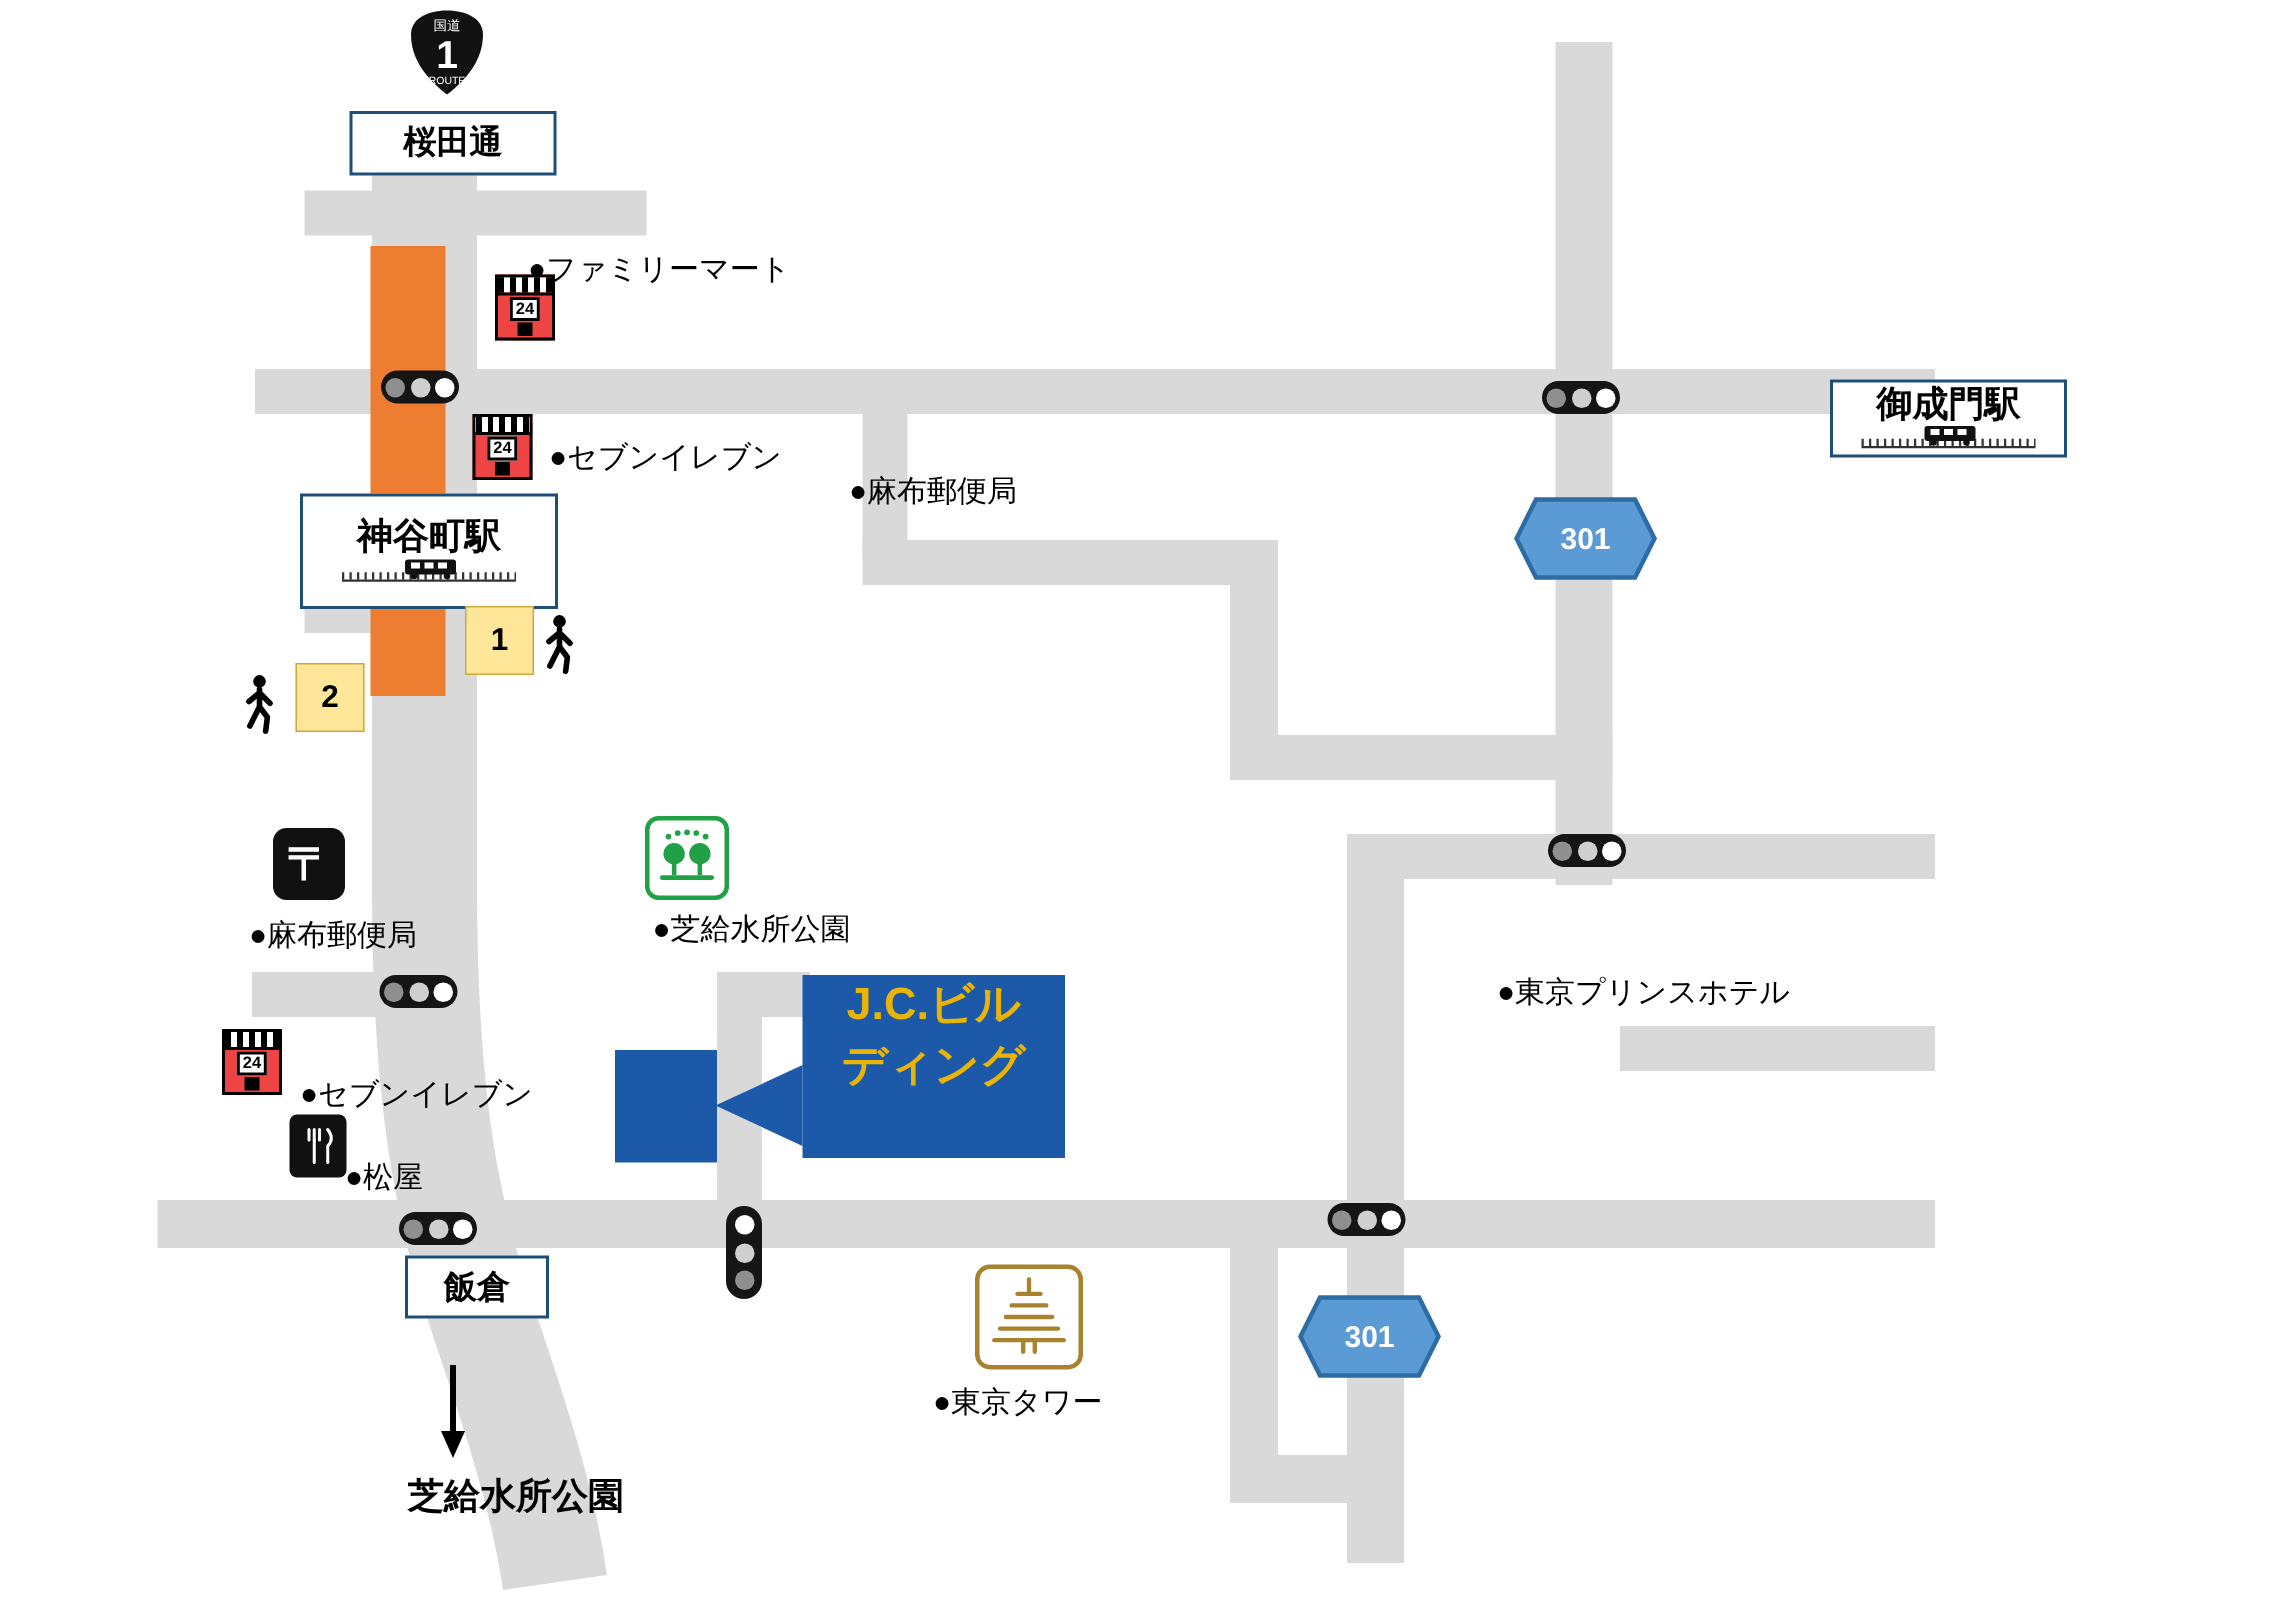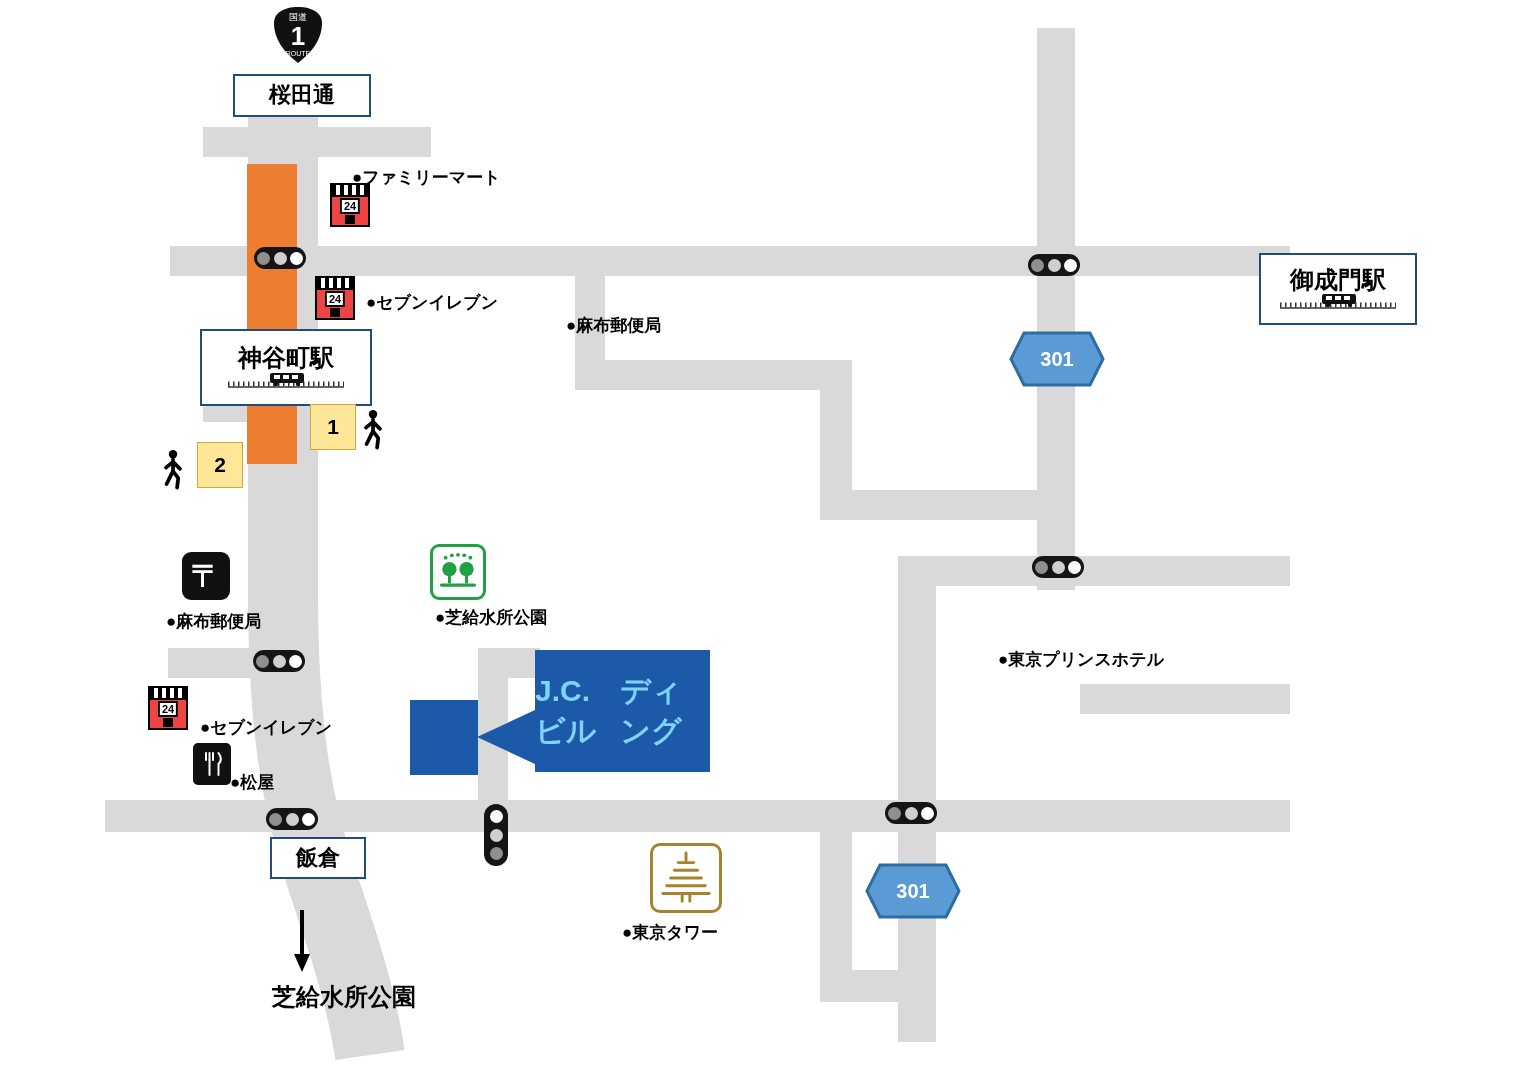--- a/index.html
+++ b/index.html
@@ -12,21 +12,21 @@
   .map{position:relative;width:1518px;height:1075px;background:#fff;overflow:hidden;
        font-family:"Liberation Sans","DejaVu Sans",sans-serif;color:#000;}
   .road{position:absolute;background:var(--road);z-index:1;}
   .curve{position:absolute;left:0;top:0;z-index:1;}
   .metro{position:absolute;background:var(--metro-line);z-index:2;}
   .sign{position:absolute;background:#fff;border:2.5px solid var(--sign-border);z-index:3;
         display:flex;flex-direction:column;align-items:center;justify-content:center;
         font-weight:bold;box-sizing:border-box;text-align:center;}
   .sign .st{font-size:24px;line-height:1.1;}
   .sign.small .st{font-size:22px;}
-  .poi{position:absolute;font-size:17px;font-weight:700;white-space:nowrap;z-index:3;}
+  .poi{position:absolute;font-size:20px;font-weight:400;white-space:nowrap;z-index:3;}
   .tl{position:absolute;width:52px;height:22px;background:#151515;border-radius:12px;
       display:flex;align-items:center;justify-content:space-evenly;z-index:4;}
   .tl.v{width:24px;height:62px;flex-direction:column;}
   .lamp{width:13px;height:13px;border-radius:50%;display:block;}
   .g1{background:#8f8f8f}.g2{background:#cfcfcf}.w{background:#fff}
   .conbini{position:absolute;width:40px;height:44px;border:2px solid #000;background:#ef4444;z-index:3;box-sizing:border-box;}
   .awning{height:10px;border-bottom:2px solid #000;background:repeating-linear-gradient(90deg,#000 0 4px,#fff 4px 8px);}
   .cbody{position:relative;height:27px;}
   .b24{position:absolute;left:50%;top:1px;transform:translateX(-50%);font-size:11px;font-weight:bold;
        border:2px solid #000;padding:0 2px;line-height:12px;background:#fff;}
@@ -37,22 +37,22 @@
               display:flex;align-items:center;justify-content:center;z-index:3;}
   .park{position:absolute;width:56px;height:56px;background:#fff;border:3px solid var(--park-green);
         border-radius:9px;display:flex;align-items:center;justify-content:center;z-index:3;box-sizing:border-box;}
   .tower{position:absolute;width:72px;height:70px;background:#fff;border:3px solid var(--tower-gold);
          border-radius:10px;display:flex;align-items:center;justify-content:center;z-index:3;box-sizing:border-box;}
   .exit{position:absolute;width:46px;height:46px;background:var(--exit-yellow);border:1.5px solid var(--exit-border);
         display:flex;align-items:center;justify-content:center;font-size:21px;font-weight:bold;z-index:3;box-sizing:border-box;}
   .person{position:absolute;z-index:3;}
   .hex{position:absolute;z-index:3;}
   .shield{position:absolute;z-index:3;}
-  .jc-callout{position:absolute;background:var(--building-blue);color:#7dd3fc;display:flex;flex-direction:row;
-              align-items:center;justify-content:space-between;font-size:30px;font-weight:bold;line-height:1.35;z-index:3;}
+  .jc-callout{position:absolute;background:var(--building-blue);color:#eab308;display:flex;flex-direction:column;
+              align-items:center;justify-content:flex-start;font-size:30px;font-weight:bold;line-height:1.35;z-index:3;}
   .jc-tail{position:absolute;width:0;height:0;border-top:27px solid transparent;border-bottom:27px solid transparent;
            border-right:58px solid var(--building-blue);z-index:3;}
   .jc-building{position:absolute;background:var(--building-blue);z-index:3;}
   .note{position:absolute;font-size:24px;font-weight:bold;z-index:3;white-space:nowrap;}
   svg{display:block;}
 </style>
 </head>
 <body>
 
 <div class="map">
@@ -107,21 +107,21 @@
       <line x1="2" y1="12" x2="118" y2="12" stroke="#333" stroke-width="5" stroke-dasharray="1.5 3.5"></line>
       <rect x="44" y="1" width="34" height="10" rx="2" fill="#111"></rect>
       <rect x="48" y="3" width="6" height="4" fill="#fff"></rect>
         <rect x="57" y="3" width="6" height="4" fill="#fff"></rect>
         <rect x="66" y="3" width="6" height="4" fill="#fff"></rect>
       <circle cx="50" cy="12" r="2.2" fill="#111"></circle>
         <circle cx="72" cy="12" r="2.2" fill="#111"></circle>
     </svg>
   </div>
 
-  <div class="sign" style="left:1259px;top:253px;width:158px;height:72px">
+  <div class="sign" style="left:1220px;top:253px;width:158px;height:52px">
     <span class="st">御成門駅</span>
     <svg width="120" height="18" viewBox="0 0 120 18">
       <line x1="2" y1="15" x2="118" y2="15" stroke="#333" stroke-width="1.5"></line>
       <line x1="2" y1="12" x2="118" y2="12" stroke="#333" stroke-width="5" stroke-dasharray="1.5 3.5"></line>
       <rect x="44" y="1" width="34" height="10" rx="2" fill="#111"></rect>
       <rect x="48" y="3" width="6" height="4" fill="#fff"></rect>
         <rect x="57" y="3" width="6" height="4" fill="#fff"></rect>
         <rect x="66" y="3" width="6" height="4" fill="#fff"></rect>
       <circle cx="50" cy="12" r="2.2" fill="#111"></circle>
         <circle cx="72" cy="12" r="2.2" fill="#111"></circle>

